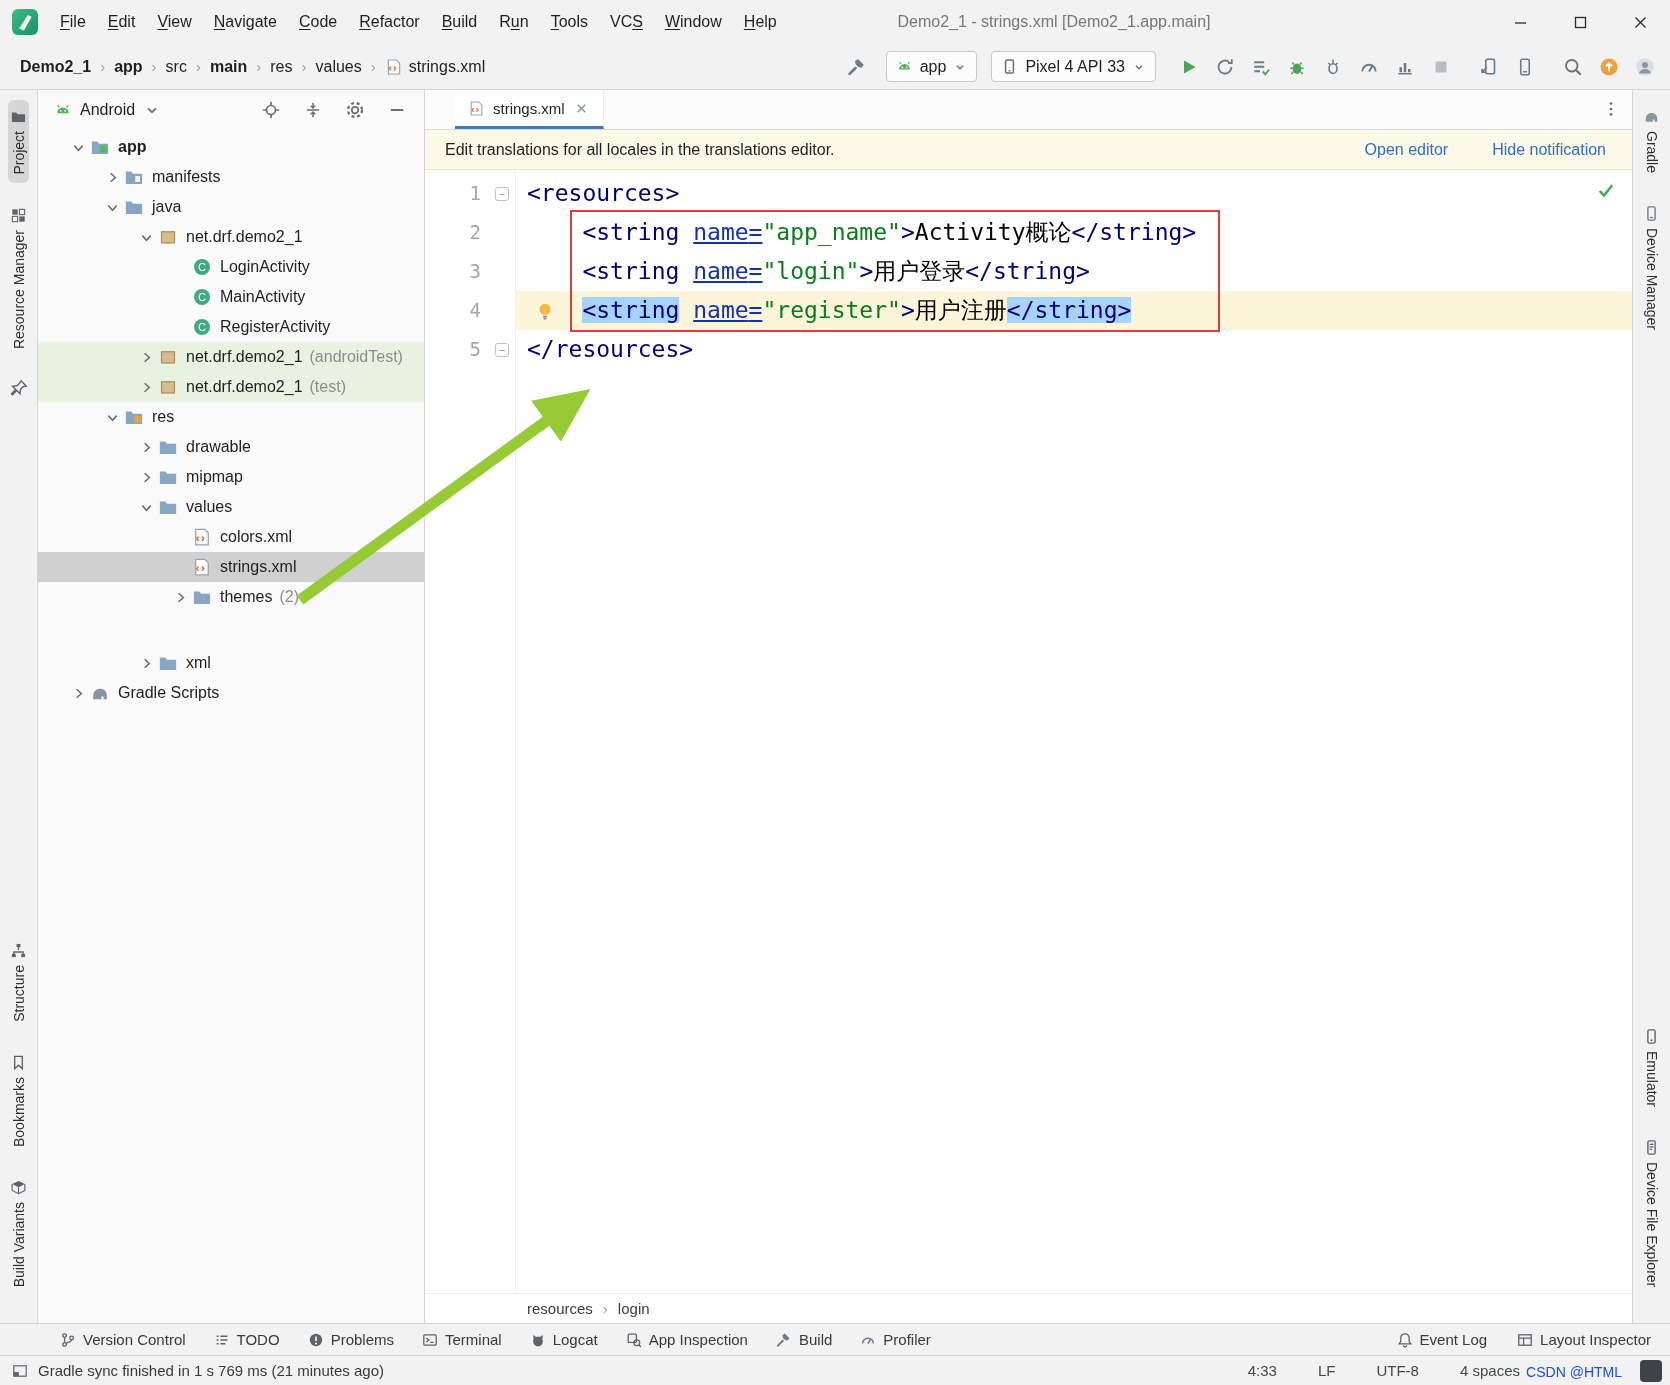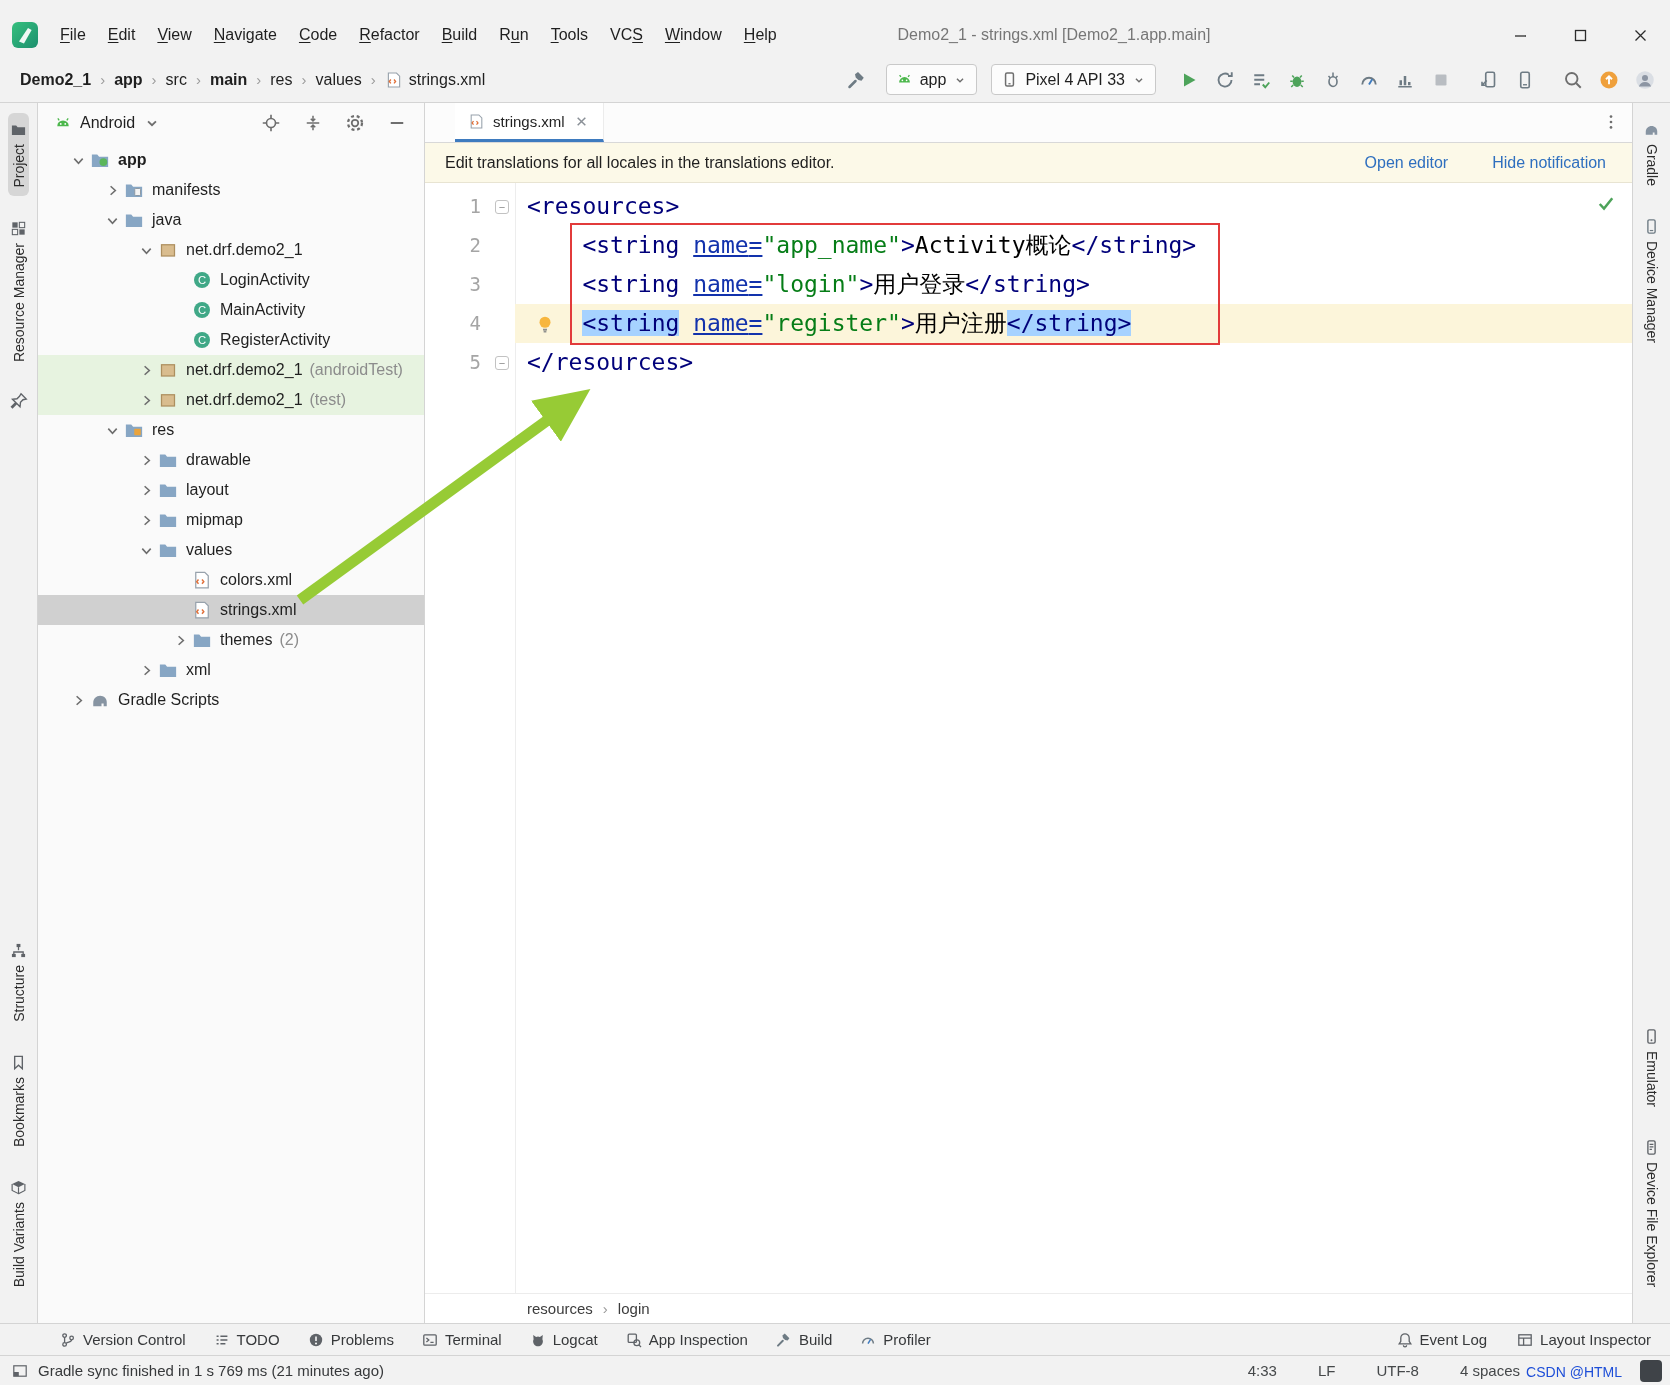--- a/index.html
+++ b/index.html
@@ -2,21 +2,21 @@
 <html><head>
 <meta charset="utf-8">
 <style>
 *{box-sizing:border-box;margin:0;padding:0;}
 body{width:1670px;height:1385px;overflow:hidden;font-family:"Liberation Sans","DejaVu Sans",sans-serif;font-size:16px;color:#1F1F1F;background:#F2F2F2;}
 .window{position:relative;width:1670px;height:1385px;display:flex;flex-direction:column;}
 .icon{display:inline-flex;width:18px;height:18px;}
 .icon svg{width:100%;height:100%;display:block;}
 
 
-.menubar{flex:0 0 44px;display:flex;align-items:center;padding-left:12px;background:#F2F2F2;position:relative;z-index:3;margin-top:13px;}
+.menubar{flex:0 0 44px;display:flex;align-items:center;padding-left:12px;background:#F2F2F2;position:relative;z-index:3;}
 .as-logo{width:26px;height:26px;display:inline-flex;margin-right:12px;}
 .menus{display:flex;gap:2px;}
 .menu-item{padding:5px 10px;border-radius:4px;white-space:nowrap;}
 .mn{text-decoration:underline;text-underline-offset:2px;}
 .win-title{position:absolute;left:1054px;transform:translateX(-50%);color:#767676;white-space:nowrap;}
 .win-controls{margin-left:auto;display:flex;height:44px;}
 .win-btn{width:60px;display:flex;align-items:center;justify-content:center;border:none;background:transparent;padding:0;}
 .win-btn svg{width:13px;height:13px;}
 
 
@@ -560,33 +560,20 @@
             <span class="tree-chevron">
               <svg viewBox="0 0 16 16">
                 <path d="M6 3.5 11 8l-5 4.5" fill="none" stroke="#6E6E6E" stroke-width="1.7"></path>
               </svg>
             </span>
             <span class="icon tree-icon">
               <svg viewBox="0 0 16 16">
                 <path d="M1.5 13.5v-10h4.3l1.5 1.8h7.2v8.2z" fill="#87A6C4"></path>
               </svg>
             </span>
-            <span>layout</span>
-          </div>
-          <div class="tree-row" style="padding-left: 96px;">
-            <span class="tree-chevron">
-              <svg viewBox="0 0 16 16">
-                <path d="M6 3.5 11 8l-5 4.5" fill="none" stroke="#6E6E6E" stroke-width="1.7"></path>
-              </svg>
-            </span>
-            <span class="icon tree-icon">
-              <svg viewBox="0 0 16 16">
-                <path d="M1.5 13.5v-10h4.3l1.5 1.8h7.2v8.2z" fill="#87A6C4"></path>
-              </svg>
-            </span>
             <span>mipmap</span>
           </div>
           <div class="tree-row" style="padding-left: 96px;">
             <span class="tree-chevron">
               <svg viewBox="0 0 16 16">
                 <path d="M3.5 6 8 11l4.5-5" fill="none" stroke="#6E6E6E" stroke-width="1.7"></path>
               </svg>
             </span>
             <span class="icon tree-icon">
               <svg viewBox="0 0 16 16">
@@ -622,21 +609,21 @@
               </svg>
             </span>
             <span class="icon tree-icon">
               <svg viewBox="0 0 16 16">
                 <path d="M1.5 13.5v-10h4.3l1.5 1.8h7.2v8.2z" fill="#87A6C4"></path>
               </svg>
             </span>
             <span>themes</span>
             <span class="tree-suffix">(2)</span>
           </div>
-          <div class="tree-row" style="padding-left: 96px;">
+          <div class="tree-row" style="padding-left: 96px; margin-top: 36px;">
             <span class="tree-chevron">
               <svg viewBox="0 0 16 16">
                 <path d="M6 3.5 11 8l-5 4.5" fill="none" stroke="#6E6E6E" stroke-width="1.7"></path>
               </svg>
             </span>
             <span class="icon tree-icon">
               <svg viewBox="0 0 16 16">
                 <path d="M1.5 13.5v-10h4.3l1.5 1.8h7.2v8.2z" fill="#87A6C4"></path>
               </svg>
             </span>

